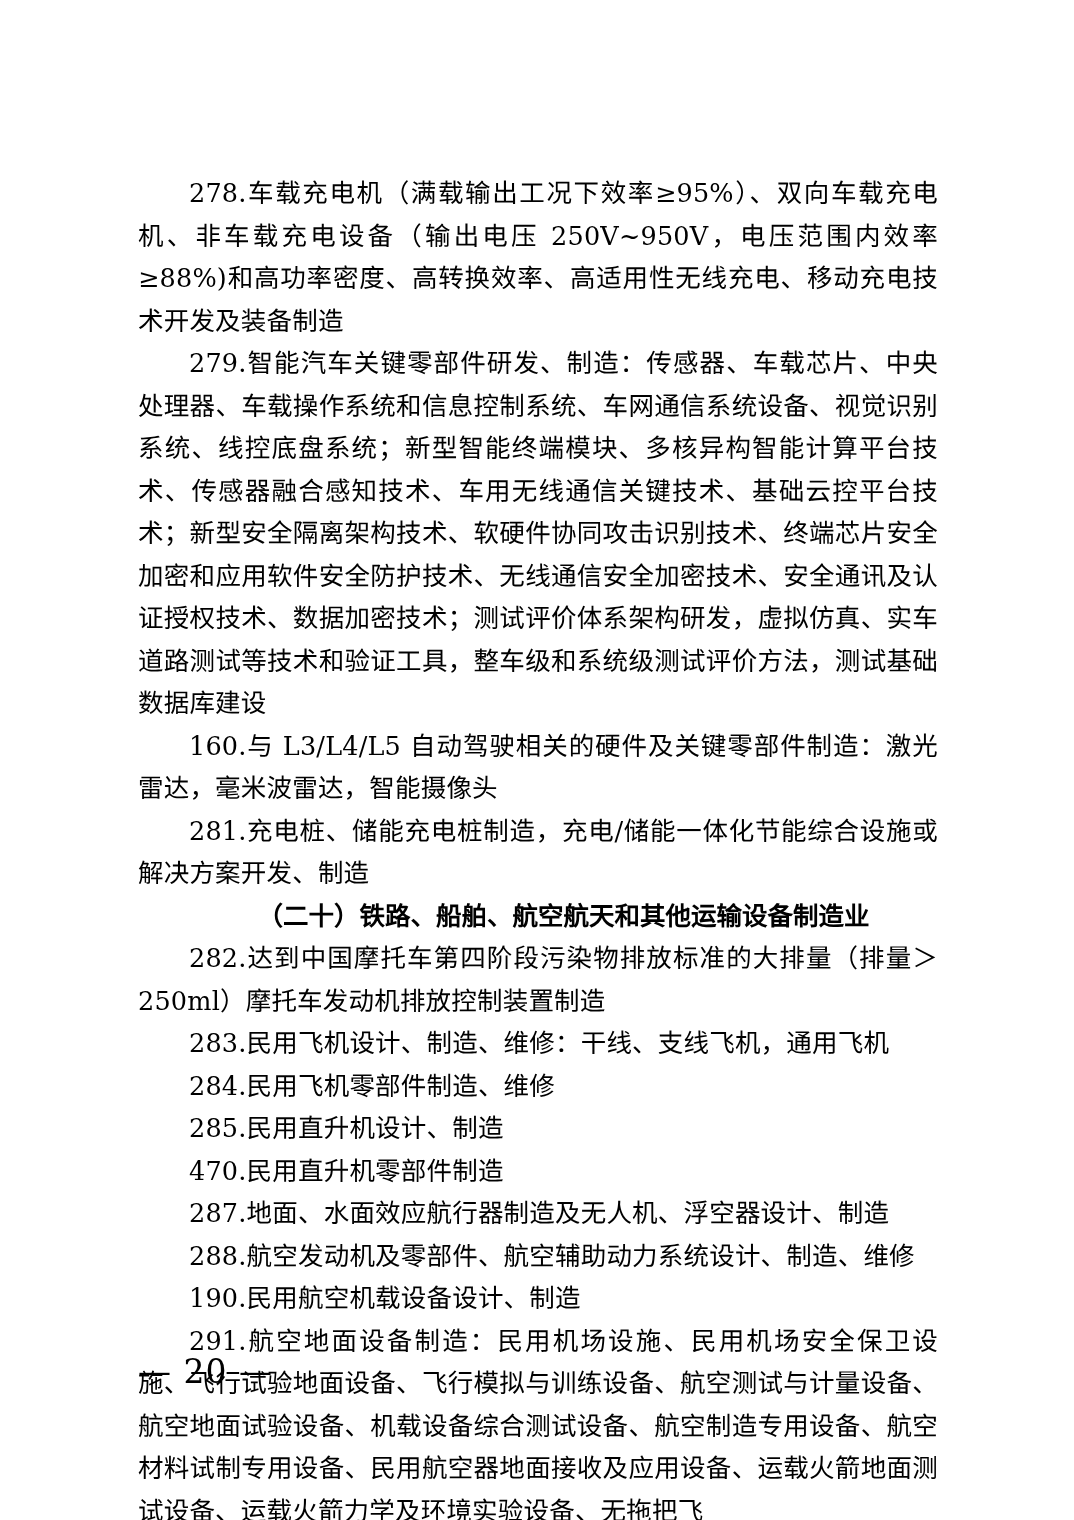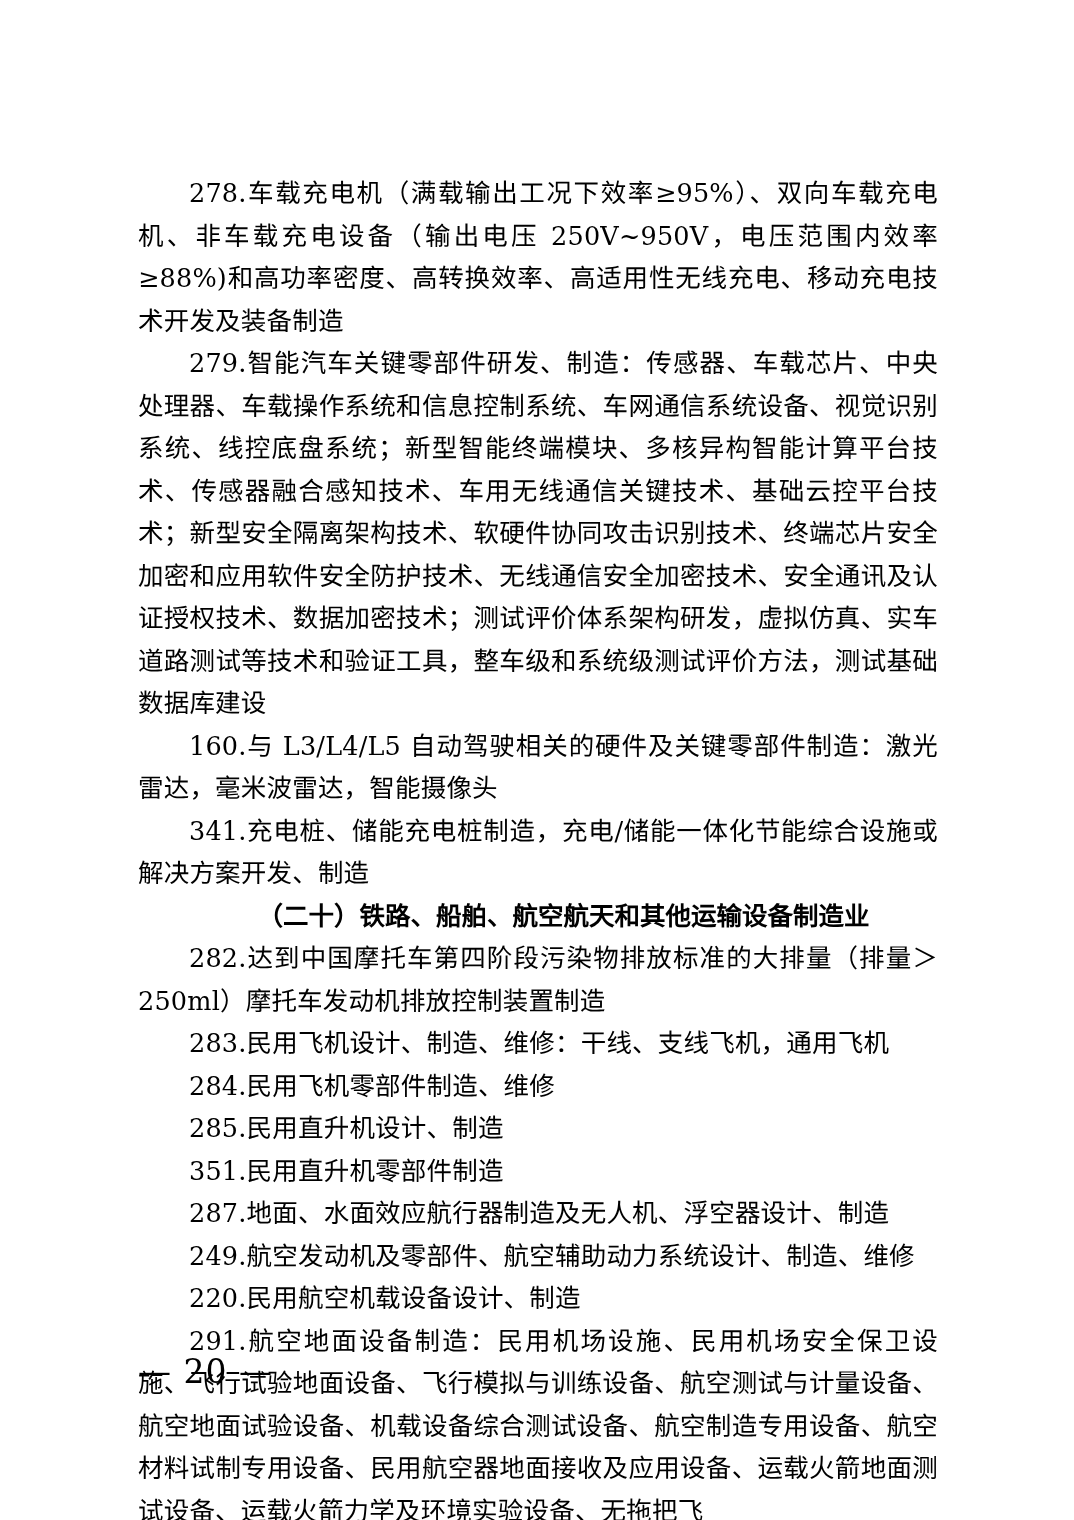--- a/index.html
+++ b/index.html
@@ -59,32 +59,32 @@
 </style>
 </head>
 <body>
 
 <div class="page">
   <div class="content">
 
     <p class="para indent">278.车载充电机（满载输出工况下效率≥95%）、双向车载充电机、非车载充电设备（输出电压 250V~950V，电压范围内效率≥88%)和高功率密度、高转换效率、高适用性无线充电、移动充电技术开发及装备制造</p>
     <p class="para indent">279.智能汽车关键零部件研发、制造：传感器、车载芯片、中央处理器、车载操作系统和信息控制系统、车网通信系统设备、视觉识别系统、线控底盘系统；新型智能终端模块、多核异构智能计算平台技术、传感器融合感知技术、车用无线通信关键技术、基础云控平台技术；新型安全隔离架构技术、软硬件协同攻击识别技术、终端芯片安全加密和应用软件安全防护技术、无线通信安全加密技术、安全通讯及认证授权技术、数据加密技术；测试评价体系架构研发，虚拟仿真、实车道路测试等技术和验证工具，整车级和系统级测试评价方法，测试基础数据库建设</p>
     <p class="para indent">160.与 L3/L4/L5 自动驾驶相关的硬件及关键零部件制造：激光雷达，毫米波雷达，智能摄像头</p>
-    <p class="para indent">341.充电桩、储能充电桩制造，充电/储能一体化节能综合设施或解决方案开发、制造</p>
+    <p class="para indent">281.充电桩、储能充电桩制造，充电/储能一体化节能综合设施或解决方案开发、制造</p>
 
     <p class="section-heading">（二十）铁路、船舶、航空航天和其他运输设备制造业</p>
 
     <p class="para indent">282.达到中国摩托车第四阶段污染物排放标准的大排量（排量＞250ml）摩托车发动机排放控制装置制造</p>
     <p class="para indent">283.民用飞机设计、制造、维修：干线、支线飞机，通用飞机</p>
     <p class="para indent">284.民用飞机零部件制造、维修</p>
     <p class="para indent">285.民用直升机设计、制造</p>
-    <p class="para indent">351.民用直升机零部件制造</p>
+    <p class="para indent">470.民用直升机零部件制造</p>
     <p class="para indent">287.地面、水面效应航行器制造及无人机、浮空器设计、制造</p>
-    <p class="para indent">249.航空发动机及零部件、航空辅助动力系统设计、制造、维修</p>
-    <p class="para indent">220.民用航空机载设备设计、制造</p>
+    <p class="para indent">288.航空发动机及零部件、航空辅助动力系统设计、制造、维修</p>
+    <p class="para indent">190.民用航空机载设备设计、制造</p>
     <p class="para indent">291.航空地面设备制造：民用机场设施、民用机场安全保卫设施、飞行试验地面设备、飞行模拟与训练设备、航空测试与计量设备、航空地面试验设备、机载设备综合测试设备、航空制造专用设备、航空材料试制专用设备、民用航空器地面接收及应用设备、运载火箭地面测试设备、运载火箭力学及环境实验设备、无拖把飞</p>
 
   </div>
 
   <div class="footer">
     <span class="pagenum">— 20 —</span>
   </div>
 </div>
 
 </body></html>

